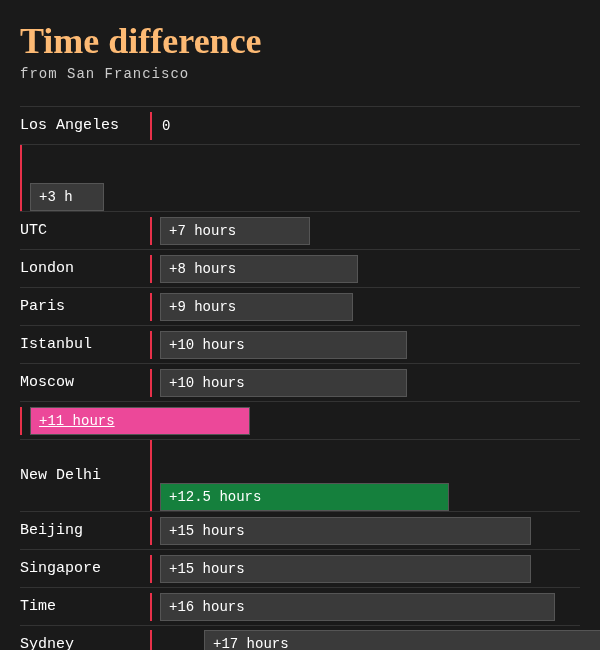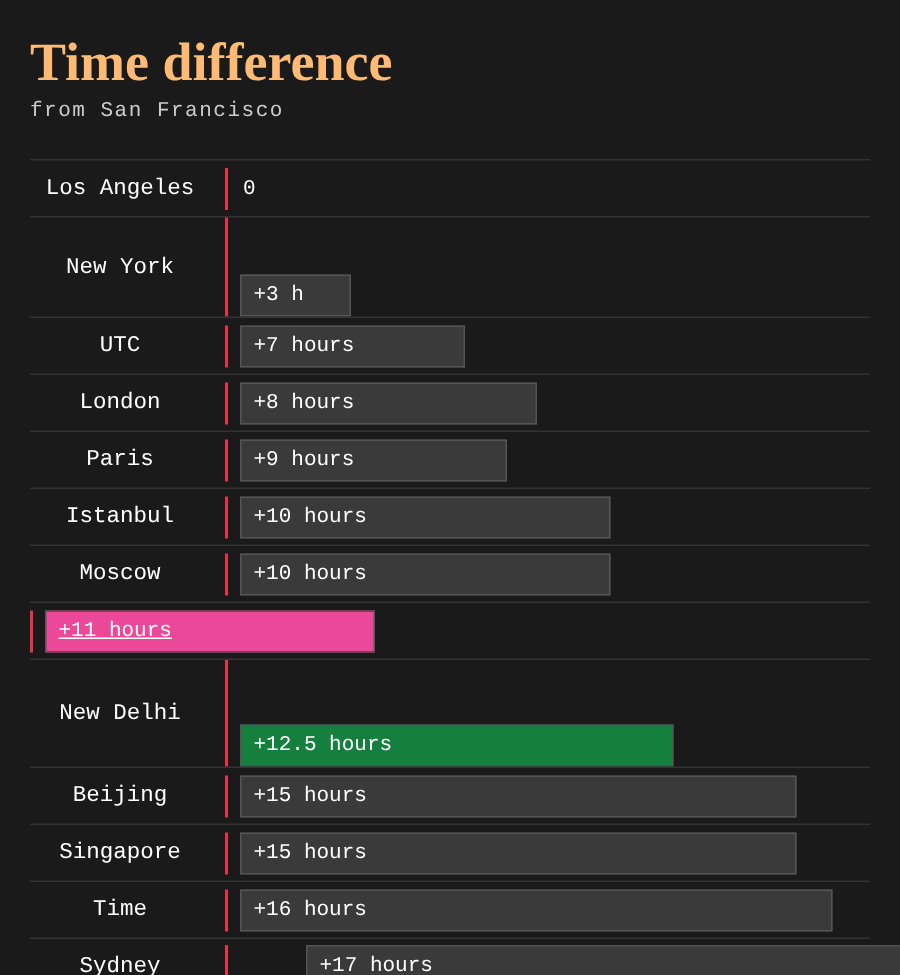--- a/index.html
+++ b/index.html
@@ -45,21 +45,20 @@
       border-bottom: 1px solid #333;
     }
 
     .city-label {
       width: 130px;
       min-width: 130px;
       font-size: 15px;
       color: #ffffff;
       font-family: 'Courier New', Courier, monospace;
       padding-right: 10px;
-      text-align: center;
     }
 
     .bar-container {
       flex: 1;
       display: flex;
       align-items: center;
       border-left: 2px solid #e8314a;
       padding-left: 8px;
     }
 
@@ -81,41 +80,40 @@
 <p class="subtitle">from San Francisco</p>
 
 <div class="chart-area" id="chart">
     <div class="row">
       <div class="city-label">Los Angeles</div>
       <div class="bar-container">
         <div class="bar" style="background: transparent; padding-left: 2px;">0</div>
       </div>
     </div>
     <div class="row">
-      <div class="city-label">New York</div>
       <div class="bar-container">
         <div class="bar" style="width: 74px; background: rgb(58, 58, 58); border: 1px solid rgb(85, 85, 85); margin-top: 38px;">+3 h</div>
       </div>
     </div>
     <div class="row">
       <div class="city-label">UTC</div>
       <div class="bar-container">
         <div class="bar" style="width: 150px; background: rgb(58, 58, 58); border: 1px solid rgb(85, 85, 85);">+7 hours</div>
       </div>
     </div>
     <div class="row">
       <div class="city-label">London</div>
       <div class="bar-container">
         <div class="bar" style="width: 198px; background: rgb(58, 58, 58); border: 1px solid rgb(85, 85, 85);">+8 hours</div>
       </div>
     </div>
     <div class="row">
       <div class="city-label">Paris</div>
       <div class="bar-container">
-        <div class="bar" style="width: 178px; background: rgb(58, 58, 58); border: 1px solid rgb(85, 85, 85);">+9 hours</div>
+        <div class="bar" style="width: 193px; background: rgb(58, 58, 58); border: 1px solid rgb(85, 85, 85);">+9 hours</div>
       </div>
     </div>
     <div class="row">
       <div class="city-label">Istanbul</div>
       <div class="bar-container">
         <div class="bar" style="width: 247px; background: rgb(58, 58, 58); border: 1px solid rgb(85, 85, 85);">+10 hours</div>
       </div>
     </div>
     <div class="row">
       <div class="city-label">Moscow</div>

